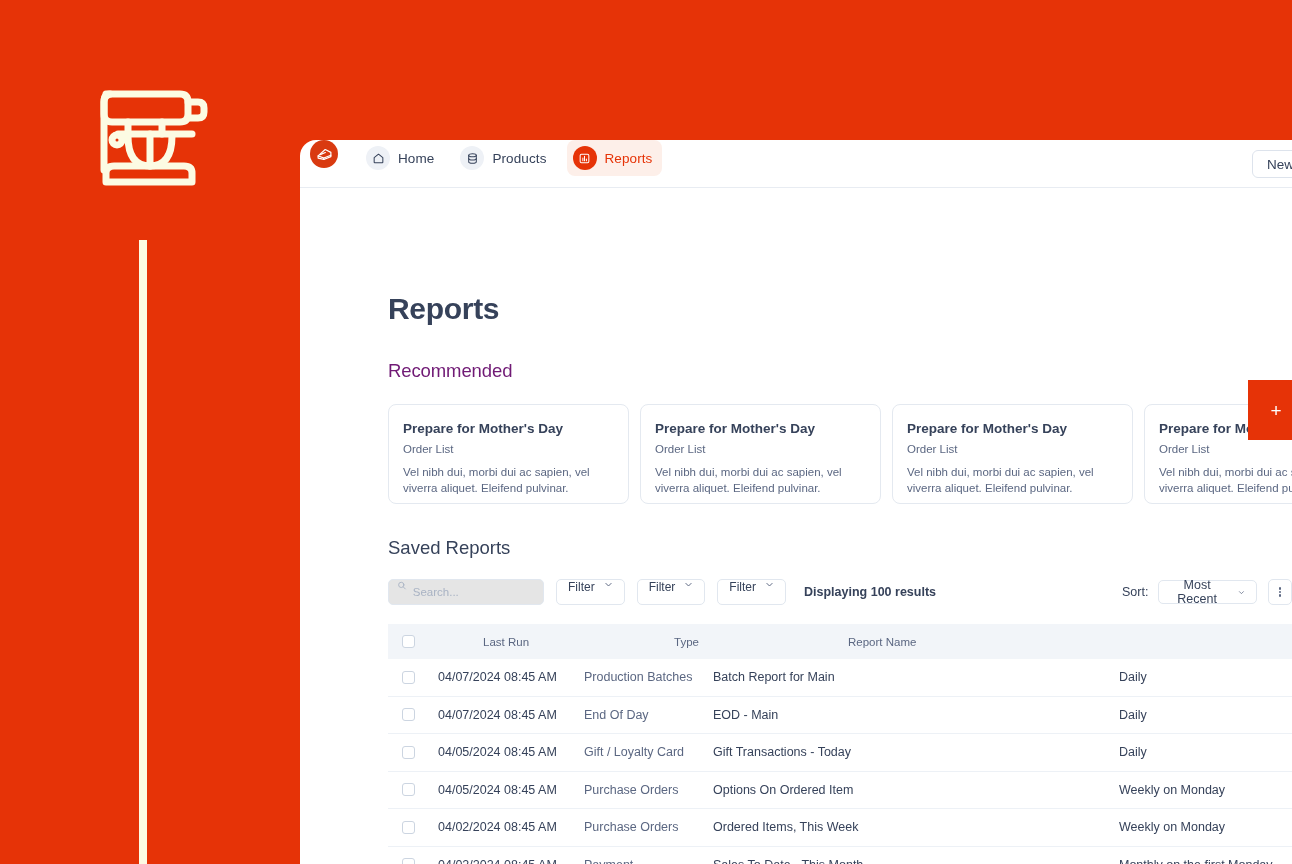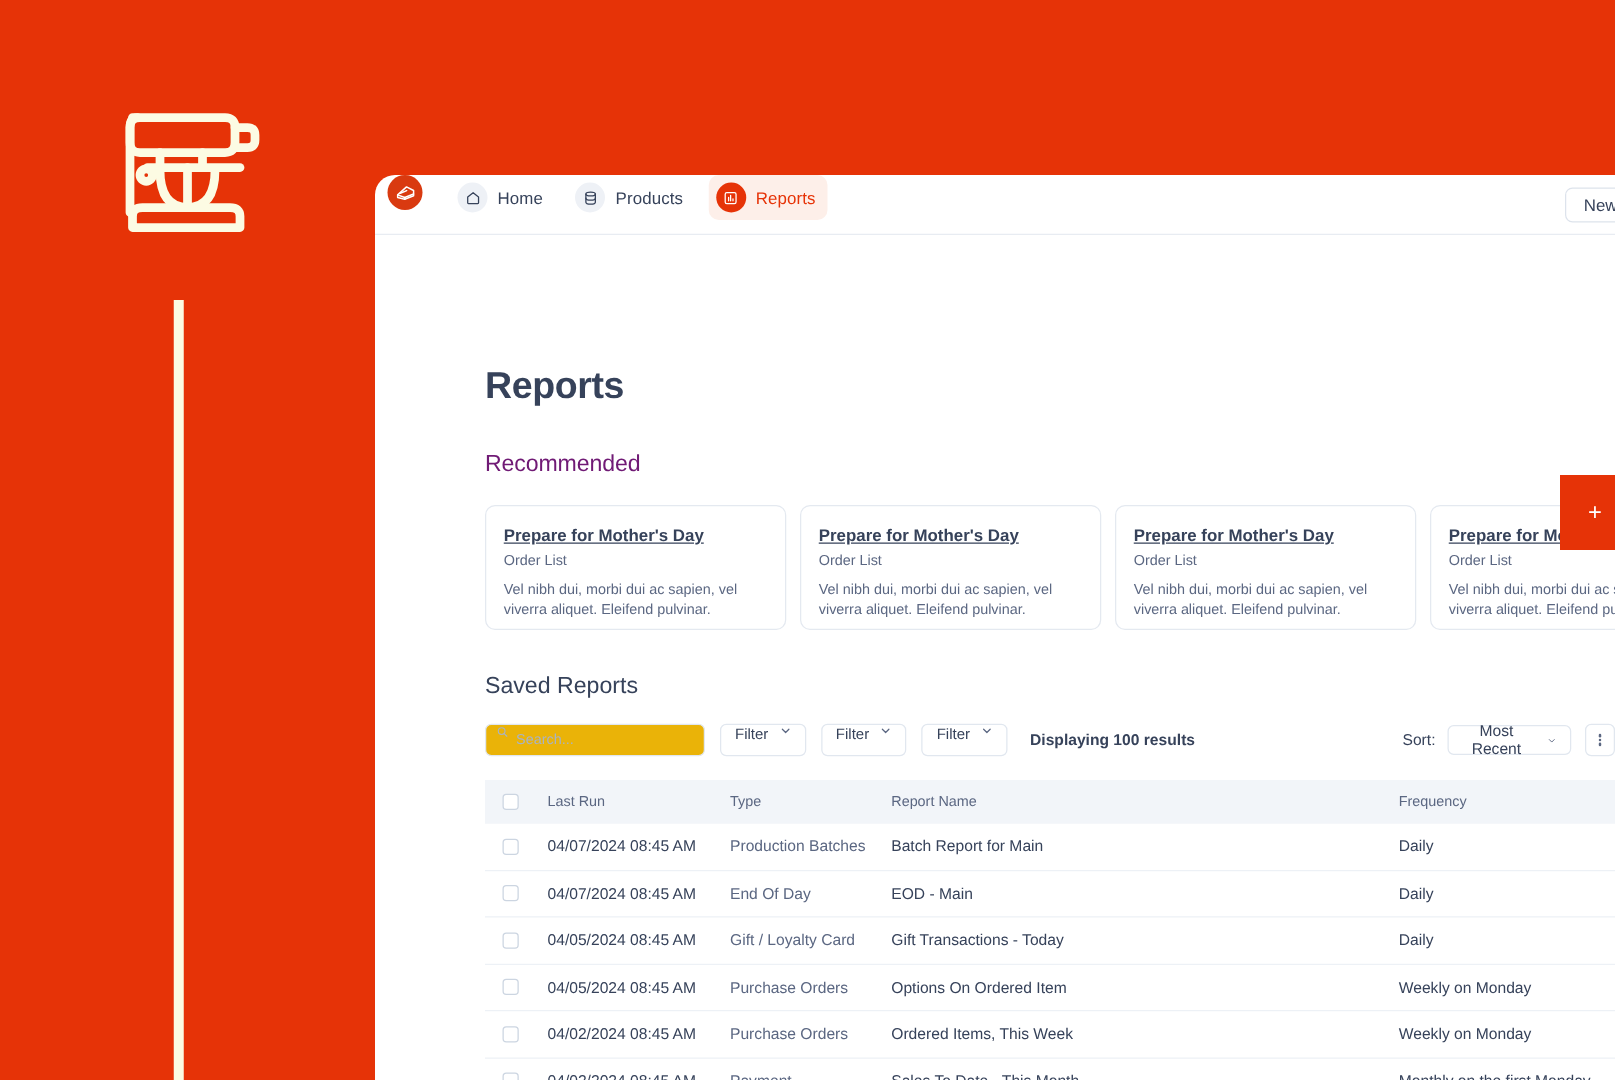--- a/index.html
+++ b/index.html
@@ -93,34 +93,34 @@
   
   .cards { display: flex; gap: 11px; margin-top: 22px; }
   .card {
     flex: 0 0 auto;
     width: 241px; height: 100px;
     border: 1px solid #e4e9f0; border-radius: 8px;
     background: #fff;
     padding: 16px 14px 0 14px;
     cursor: pointer;
   }
-  .card-title { font-size: 13.5px; font-weight: bold; color: #36425a; white-space: nowrap; text-decoration: underline; }
+  .card-title { font-size: 13.5px; font-weight: bold; color: #36425a; white-space: nowrap; }
   .card-sub { font-size: 11.5px; color: #5b6782; margin-top: 7px; }
   .card-desc { font-size: 11.5px; color: #5b6782; margin-top: 10px; line-height: 1.35; }
 
   
   .saved-title { font-size: 18.5px; color: #36425a; margin-top: 33px; }
 
   .toolbar { display: flex; align-items: center; margin-top: 20px; position: relative; }
   .search-box {
-    width: 176px; height: 26px;
+    width: 156px; height: 26px;
     border: 1px solid #e1e7ef; border-radius: 5px;
     display: flex; gap: 6px;
     padding: 0 8px;
-    background: #eab308;
+    background: #e5e5e5;
   }
   .search-box input {
     border: none; outline: none; font-size: 11.5px; color: #36425a;
     font-family: "Liberation Sans", sans-serif;
     width: 100%; background: transparent;
   }
   .search-box input::placeholder { color: #a9b3c4; }
   .filter-btn {
     height: 26px; margin-left: 12px; padding: 0 11px;
     border: 1px solid #e1e7ef; border-radius: 5px; background: #fff;
@@ -148,21 +148,21 @@
     cursor: pointer;
   }
   .kebab-btn span {
     width: 2.5px; height: 2.5px; border-radius: 50%; background: #5b6782;
     display: block; margin: 1px 0;
   }
 
   
   .table { margin-top: 19px; width: 904px; }
   .trow { display: flex; align-items: center; height: 37.5px; }
-  .thead { background: #f2f5f9; height: 35px; }
+  .thead { background: #f2f5f9; height: 35px; gap: 45px; }
   .thead .cell { font-size: 11.5px; color: #5b6782; }
   .trow.tbody { border-bottom: 1px solid #edf1f6; }
   .cell { flex: 0 0 auto; }
   .c-check { width: 50px; padding-left: 14px; }
   .c-date  { width: 146px; font-size: 12.5px; color: #36425a; }
   .c-type  { width: 129px; font-size: 12.5px; color: #5b6782; }
   .c-name  { width: 406px; font-size: 12.5px; font-weight: normal; color: #36425a; }
   .c-freq  { width: 228px; font-size: 12.5px; color: #36425a; }
   .c-dl    { width: 20px; }
   .chk {

